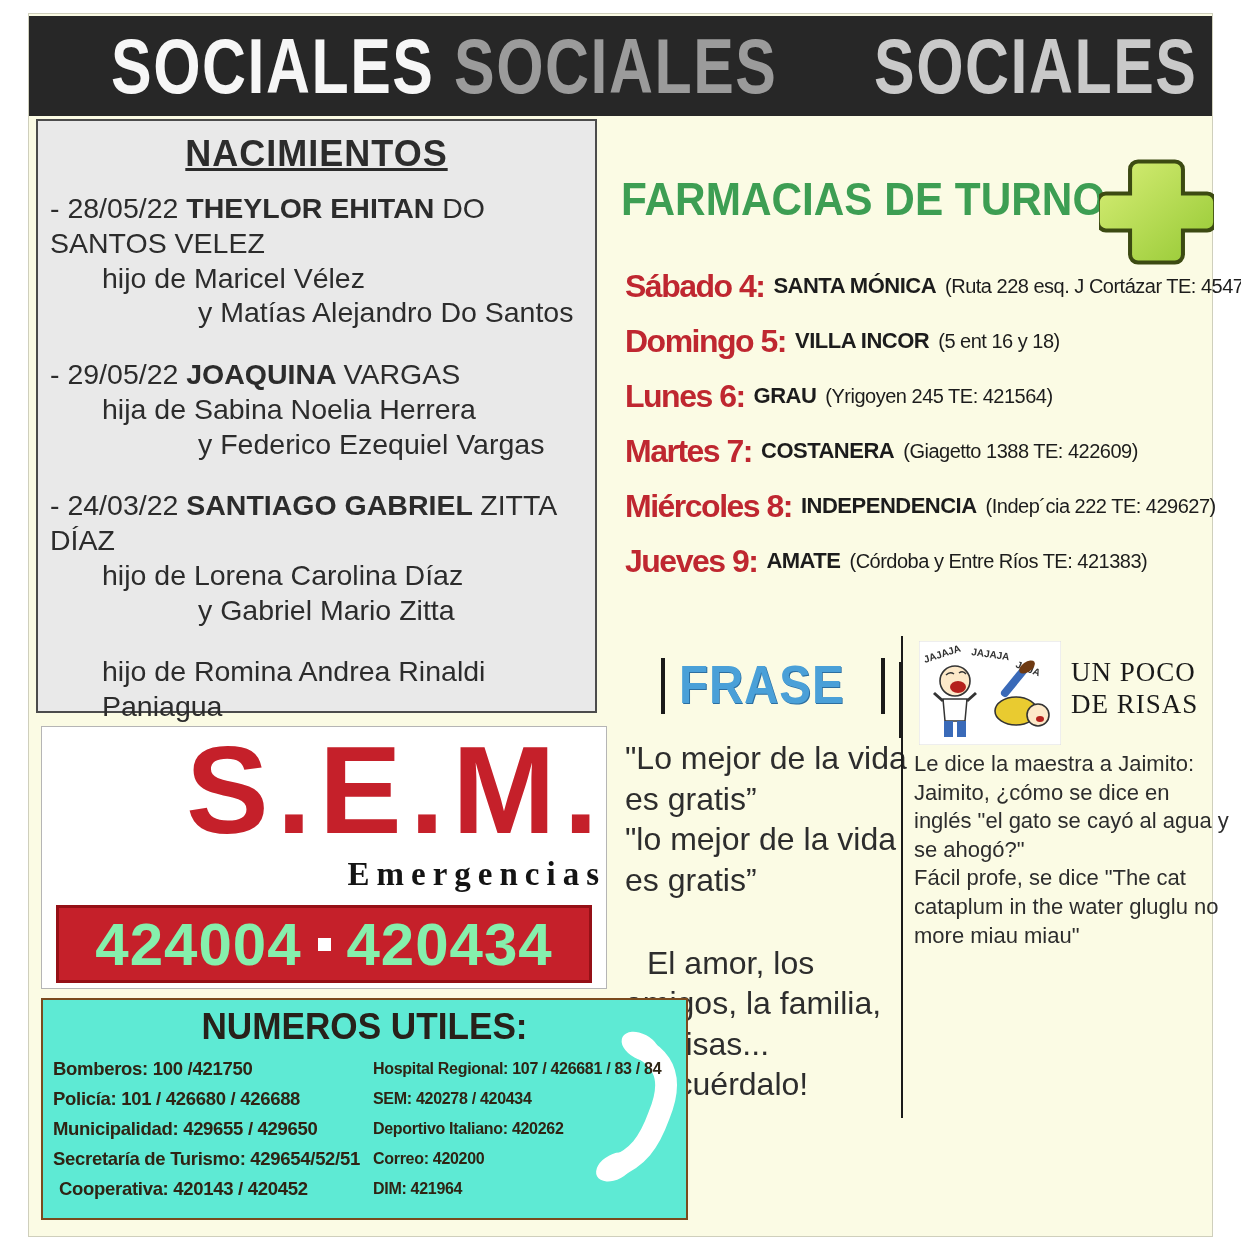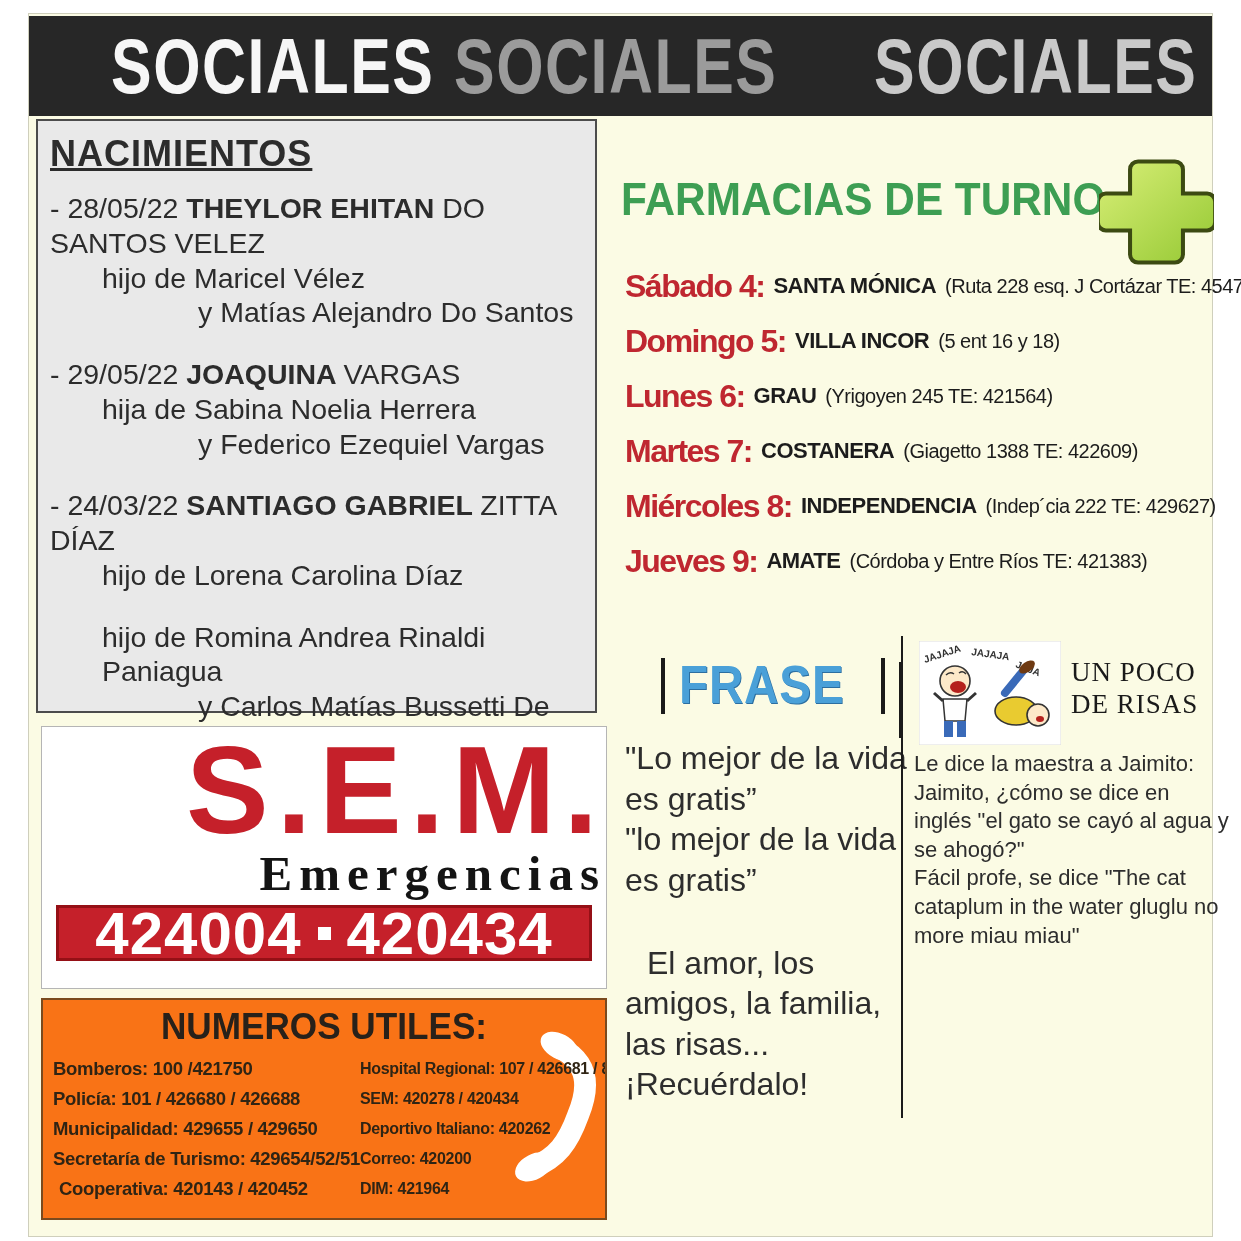--- a/index.html
+++ b/index.html
@@ -8,21 +8,21 @@
 
   
   .header-bar{position:absolute;left:0;top:2px;width:100%;height:100px;background:#272727;}
   .soc{position:absolute;top:0;line-height:100px;font-size:78px;font-weight:900;letter-spacing:2px;transform:scaleX(0.78);transform-origin:left center;white-space:nowrap;}
   .soc1{left:82px;color:#f6f6f6;}
   .soc2{left:425px;color:#9b9b9b;}
   .soc3{left:845px;color:#c9c9c9;}
 
   
   .nac-box{position:absolute;left:7px;top:105px;width:561px;height:594px;background:#e9e9e9;border:2px solid #4c4c4c;box-sizing:border-box;padding:8px 12px;color:#2c2c2c;}
-  .nac-title{text-align:left;font-size:36px;font-weight:bold;text-decoration:underline;margin:4px 0 16px 0;letter-spacing:1px;}
+  .nac-title{text-align:center;font-size:36px;font-weight:bold;text-decoration:underline;margin:4px 0 16px 0;letter-spacing:1px;}
   .entry{font-size:28.5px;line-height:1.22;margin-bottom:27px;}
   .entry .p1{margin-left:52px;}
   .entry .p2{margin-left:148px;}
 
   
   .farm-title{position:absolute;left:592px;top:158px;font-size:46px;font-weight:900;color:#3d9e53;transform:scaleX(0.92);transform-origin:left center;white-space:nowrap;}
   .cross{position:absolute;left:1070px;top:138px;width:115px;height:120px;}
   .farm-list{position:absolute;left:596px;top:252px;width:592px;}
   .farm-row{display:flex;align-items:flex-end;gap:9px;margin-bottom:15px;line-height:40px;white-space:nowrap;}
   .day{font-size:32px;font-weight:900;color:#bf2730;letter-spacing:-1.5px;}
@@ -44,26 +44,26 @@
 
   
   .cartoon{position:absolute;left:890px;top:627px;width:142px;height:104px;}
   .risas-title{position:absolute;left:1042px;top:642px;width:160px;font-family:"Liberation Serif",serif;font-size:27px;line-height:1.2;color:#1a1a1a;letter-spacing:1px;}
   .joke{position:absolute;left:885px;top:736px;width:315px;font-size:22px;line-height:1.3;color:#2d2d2d;}
   .joke p{margin:0;}
 
   
   .sem-box{position:absolute;left:12px;top:712px;width:566px;height:263px;background:#ffffff;border:1px solid #b5b5b5;box-sizing:border-box;text-align:right;}
   .sem-name{font-size:124px;font-weight:900;color:#c5202a;line-height:118px;letter-spacing:8px;margin-top:4px;}
-  .sem-sub{font-family:"Liberation Serif",serif;font-size:49px;font-weight:bold;color:#141414;letter-spacing:7px;line-height:50px;}
-  .sem-banner{margin:6px 14px 0 14px;height:56px;background:#c5202a;border:3px solid #951016;box-sizing:border-box;display:flex;align-items:center;justify-content:center;color:#ffffff;font-size:60px;font-weight:900;letter-spacing:1px;}
+  .sem-sub{font-family:"Liberation Serif",serif;font-size:33px;font-weight:bold;color:#141414;letter-spacing:7px;line-height:50px;}
+  .sem-banner{margin:6px 14px 0 14px;height:78px;background:#c5202a;border:3px solid #951016;box-sizing:border-box;display:flex;align-items:center;justify-content:center;color:#86efac;font-size:60px;font-weight:900;letter-spacing:1px;}
   .sem-sep{display:inline-block;width:13px;height:13px;background:#ffffff;margin:0 16px;}
 
   
-  .num-box{position:absolute;left:12px;top:984px;width:566px;height:222px;background:#f97316;border:2px solid #7a4a1e;box-sizing:border-box;padding:4px 10px;overflow:hidden;}
+  .num-box{position:absolute;left:12px;top:984px;width:647px;height:222px;background:#5eead4;border:2px solid #7a4a1e;box-sizing:border-box;padding:4px 10px;overflow:hidden;}
   .num-title{text-align:center;font-size:37px;font-weight:900;color:#28211a;letter-spacing:0;transform:scaleX(0.95);margin:2px 0 6px 0;}
   .num-cols{position:relative;z-index:1;display:flex;}
   .num-left{width:320px;font-size:18.5px;font-weight:800;color:#2f2414;line-height:30px;letter-spacing:-0.3px;white-space:nowrap;}
   .num-right{width:246px;font-size:16px;font-weight:800;color:#2f2414;line-height:30px;letter-spacing:-0.3px;white-space:nowrap;}
   .num-left div:last-child{padding-left:6px;}
   .phone{position:absolute;right:4px;top:30px;width:80px;height:160px;z-index:0;transform:rotate(10deg);}
 </style>
 </head>
 <body>
 
@@ -86,20 +86,21 @@
 
     <div class="entry">
       <div><span>- 29/05/22 </span><b>JOAQUINA </b><span>VARGAS</span></div>
       <div class="p1">hija de Sabina Noelia Herrera</div>
       <div class="p2">y Federico Ezequiel Vargas</div>
     </div>
 
     <div class="entry">
       <div><span>- 24/03/22 </span><b>SANTIAGO GABRIEL </b><span>ZITTA DÍAZ</span></div>
       <div class="p1">hijo de Lorena Carolina Díaz</div>
+      <div class="p2">y Gabriel Mario Zitta</div>
     </div>
 
     <div class="entry">
       <div class="p1">hijo de Romina Andrea Rinaldi Paniagua</div>
       <div class="p2">y Carlos Matías Bussetti De Langhe</div>
     </div>
   </div>
 
   <div class="farm-title">FARMACIAS DE TURNO</div>
   <svg class="cross" viewBox="0 0 100 100">

